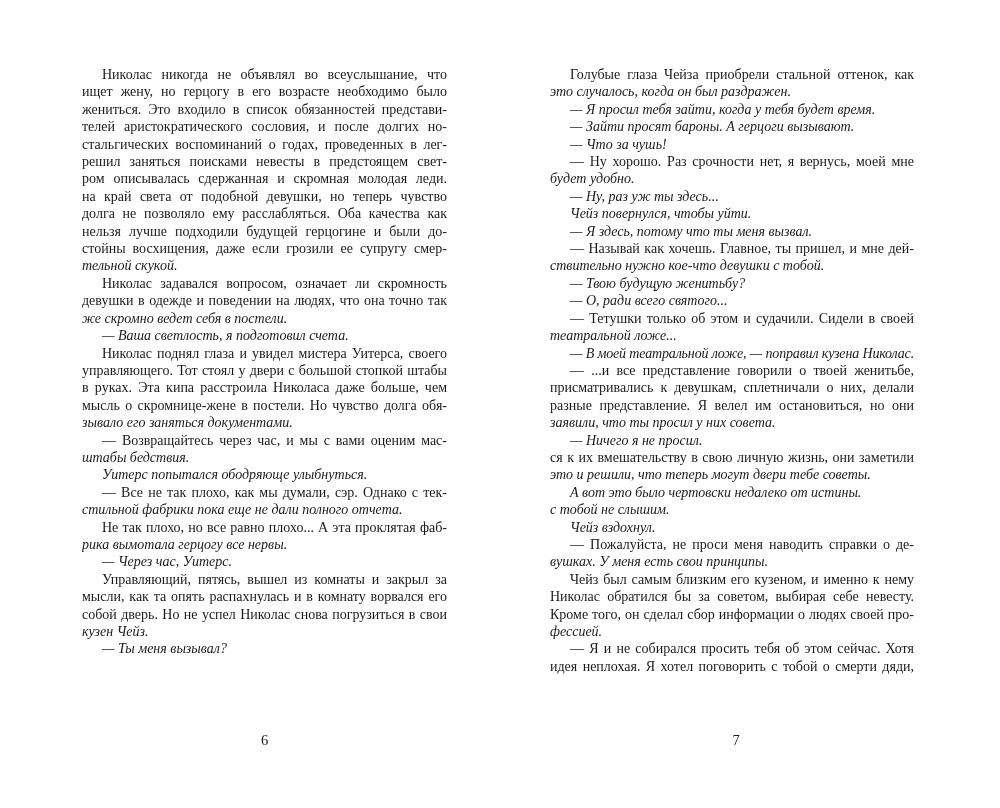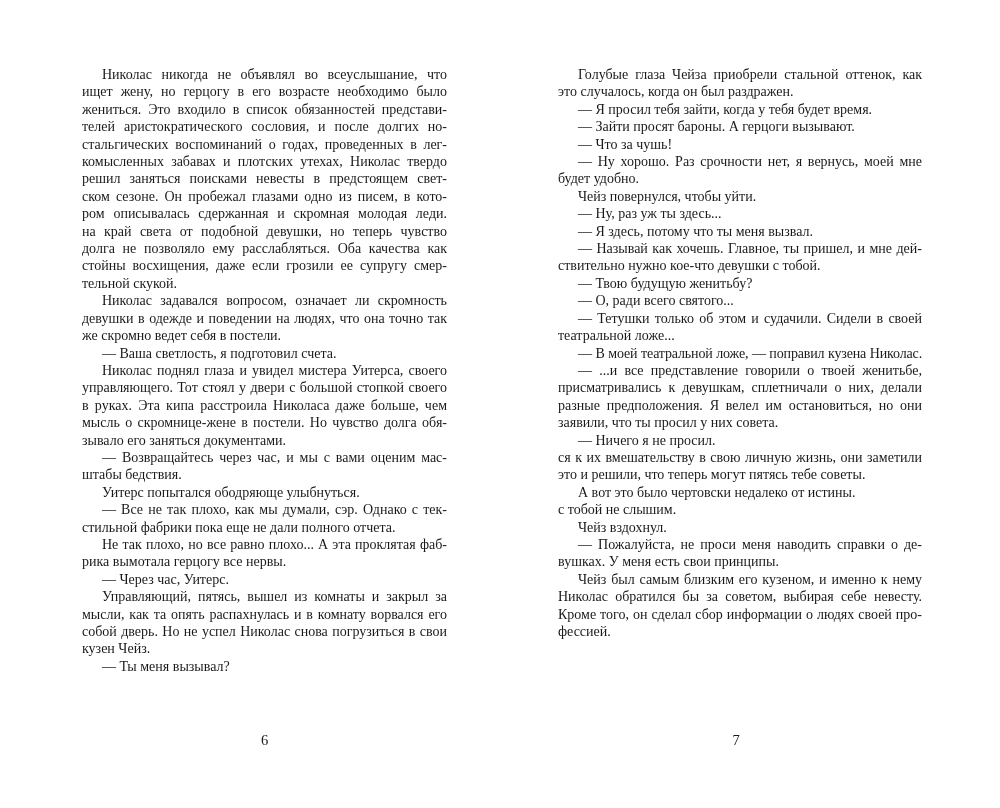--- a/index.html
+++ b/index.html
@@ -8,28 +8,28 @@
       background: #ffffff; color: #1a1a1a;
       font-family: "Liberation Serif", "DejaVu Serif", serif;
       font-size: 14px;
     }
     .spread { position: absolute; inset: 0; }
     .page { position: absolute; top: 0; height: 808px; }
     .page-left { left: 0; width: 500px; }
     .page-right { left: 500px; width: 500px; }
     .column { position: absolute; top: 66px; }
     .page-left .column { left: 82px; width: 365px; }
-    .page-right .column { left: 58px; width: 364px; }
+    .page-right .column { left: 50px; width: 364px; }
     .line {
       height: 17.42px; line-height: 17.42px;
       overflow: hidden; white-space: normal;
       text-align: justify; text-align-last: justify;
     }
     .line.first { text-indent: 20px; }
-    .line.last { text-align: left; text-align-last: left; }
+    .line.last { text-align: left; text-align-last: left; font-style: italic; }
     .line.last.full { text-align: justify; text-align-last: justify; }
     .page-number {
       position: absolute; top: 731px; height: 18px; line-height: 18px;
       text-align: center; font-size: 14.5px;
     }
     .page-left .page-number { left: 82px; width: 365px; }
     .page-right .page-number { left: 54px; width: 364px; }
   </style>
 </head>
 <body>
@@ -38,43 +38,42 @@
 
   <div class="page page-left">
     <div class="column">
 
       <div class="para">
         <div class="line first">Николас никогда не объявлял во всеуслышание, что</div>
         <div class="line">ищет жену, но герцогу в его возрасте необходимо было</div>
         <div class="line">жениться. Это входило в список обязанностей представи-</div>
         <div class="line">телей аристократического сословия, и после долгих но-</div>
         <div class="line">стальгических воспоминаний о годах, проведенных в лег-</div>
-        <div class="line">комысленных забавах и плотских утехах, Николас твердо</div>
         <div class="line">решил заняться поисками невесты в предстоящем свет-</div>
-        <div class="line">ском сезоне. Он пробежал глазами одно из писем, в кото-</div>
         <div class="line">ром описывалась сдержанная и скромная молодая леди.</div>
         <div class="line">на край света от подобной девушки, но теперь чувство</div>
         <div class="line">долга не позволяло ему расслабляться. Оба качества как</div>
+        <div class="line">нельзя лучше подходили будущей герцогине и были до-</div>
         <div class="line">стойны восхищения, даже если грозили ее супругу смер-</div>
         <div class="line last">тельной скукой.</div>
       </div>
 
       <div class="para">
         <div class="line first">Николас задавался вопросом, означает ли скромность</div>
         <div class="line">девушки в одежде и поведении на людях, что она точно так</div>
         <div class="line last">же скромно ведет себя в постели.</div>
       </div>
 
       <div class="para">
         <div class="line first last">— Ваша светлость, я подготовил счета.</div>
       </div>
 
       <div class="para">
         <div class="line first">Николас поднял глаза и увидел мистера Уитерса, своего</div>
-        <div class="line">управляющего. Тот стоял у двери с большой стопкой своего</div>
+        <div class="line">управляющего. Тот стоял у двери с большой стопкой штабы</div>
         <div class="line">в руках. Эта кипа расстроила Николаса даже больше, чем</div>
         <div class="line">мысль о скромнице-жене в постели. Но чувство долга обя-</div>
         <div class="line last">зывало его заняться документами.</div>
       </div>
 
       <div class="para">
         <div class="line first">— Возвращайтесь через час, и мы с вами оценим мас-</div>
         <div class="line last">штабы бедствия.</div>
       </div>
 
@@ -130,25 +129,25 @@
       <div class="para">
         <div class="line first last">— Что за чушь!</div>
       </div>
 
       <div class="para">
         <div class="line first">— Ну хорошо. Раз срочности нет, я вернусь, моей мне</div>
         <div class="line last">будет удобно.</div>
       </div>
 
       <div class="para">
+        <div class="line first last">— Ну, раз уж ты здесь...</div>
+      </div>
+
+      <div class="para">
         <div class="line first last">Чейз повернулся, чтобы уйти.</div>
-      </div>
-
-      <div class="para">
-        <div class="line first last">— Ну, раз уж ты здесь...</div>
       </div>
 
       <div class="para">
         <div class="line first last">— Я здесь, потому что ты меня вызвал.</div>
       </div>
 
       <div class="para">
         <div class="line first">— Называй как хочешь. Главное, ты пришел, и мне дей-</div>
         <div class="line last">ствительно нужно кое-что девушки с тобой.</div>
       </div>
@@ -166,31 +165,31 @@
         <div class="line last">театральной ложе...</div>
       </div>
 
       <div class="para">
         <div class="line first last full" style="letter-spacing: -0.15px;">— В моей театральной ложе, — поправил кузена Николас.</div>
       </div>
 
       <div class="para">
         <div class="line first">— ...и все представление говорили о твоей женитьбе,</div>
         <div class="line">присматривались к девушкам, сплетничали о них, делали</div>
-        <div class="line">разные предположения. Я велел им остановиться, но они</div>
+        <div class="line">разные представление. Я велел им остановиться, но они</div>
         <div class="line last">заявили, что ты просил у них совета.</div>
       </div>
 
       <div class="para">
         <div class="line first last">— Ничего я не просил.</div>
       </div>
 
       <div class="para">
         <div class="line">ся к их вмешательству в свою личную жизнь, они заметили</div>
-        <div class="line last">это и решили, что теперь могут пятясь тебе советы.</div>
+        <div class="line last">это и решили, что теперь могут двери тебе советы.</div>
       </div>
 
       <div class="para">
         <div class="line first last">А вот это было чертовски недалеко от истины.</div>
       </div>
 
       <div class="para">
         <div class="line last">с тобой не слышим.</div>
       </div>
 
@@ -203,18 +202,22 @@
         <div class="line last">вушках. У меня есть свои принципы.</div>
       </div>
 
       <div class="para">
         <div class="line first">Чейз был самым близким его кузеном, и именно к нему</div>
         <div class="line">Николас обратился бы за советом, выбирая себе невесту.</div>
         <div class="line">Кроме того, он сделал сбор информации о людях своей про-</div>
         <div class="line last">фессией.</div>
       </div>
 
+      <div class="para">
+        <div class="line first">— Я и не собирался просить тебя об этом сейчас. Хотя</div>
+        <div class="line">идея неплохая. Я хотел поговорить с тобой о смерти дяди,</div>
+      </div>
 
     </div>
     <div class="page-number">7</div>
   </div>
 
 </div>
 
 </body></html>

